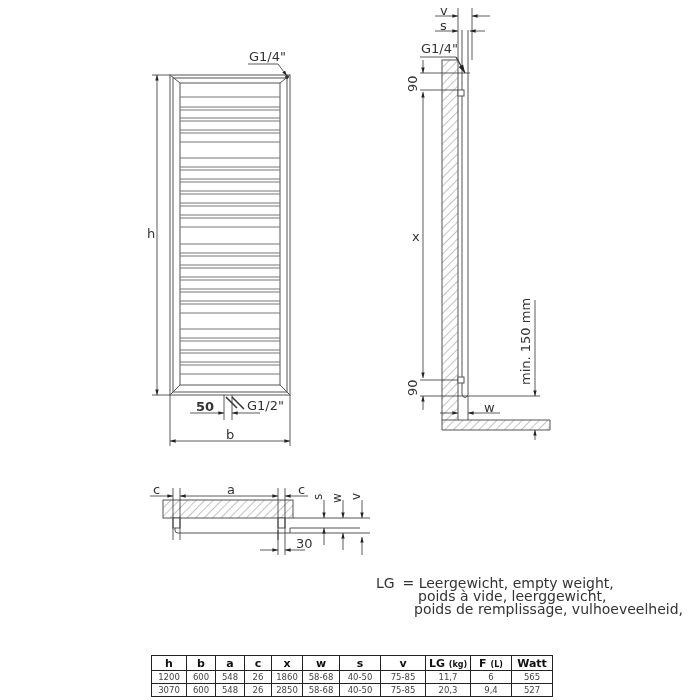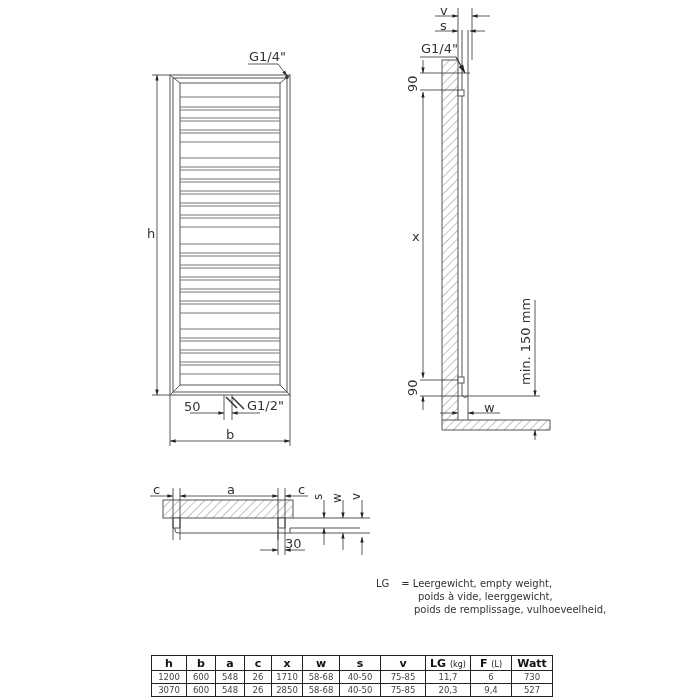--- a/index.html
+++ b/index.html
@@ -1,29 +1,29 @@
 <!DOCTYPE html>
 <html><head>
 <meta charset="utf-8">
 <style>
   html, body { margin:0; padding:0; background:#ffffff; }
   body { width:700px; height:700px; position:relative; overflow:hidden; font-family:"DejaVu Sans", sans-serif; color:#333; }
   svg.drawing { position:absolute; left:0; top:0; }
   .lbl { position:absolute; font-family:"DejaVu Sans", sans-serif; font-size:13px; color:#333; line-height:1; white-space:nowrap; }
   .lbl.sm { font-size:12px; }
   .vert { transform-origin:left top; transform:rotate(-90deg); }
-  .legend { position:absolute; left:376px; top:577px; font-size:10px; color:#333; line-height:13px; font-family:"DejaVu Sans", sans-serif; }
+  .legend { position:absolute; left:376px; top:577px; font-size:14px; color:#333; line-height:13px; font-family:"DejaVu Sans", sans-serif; }
   .legend .row { white-space:nowrap; }
   .legend .key { display:inline-block; width:22px; text-align:left; }
   .legend .indent { padding-left:42px; }
   .legend .indent2 { padding-left:38px; }
   table.spec { position:absolute; left:151px; top:655px; border-collapse:collapse; font-family:"DejaVu Sans", sans-serif; }
   table.spec th, table.spec td { border:1px solid #222; padding:0 2px; text-align:center; color:#444; }
   table.spec th { font-size:11px; font-weight:bold; color:#111; height:14px; }
-  table.spec th small { font-weight:normal; font-size:8px; }
+  table.spec th small { font-weight:bold; font-size:8px; }
   table.spec td { font-size:8.5px; height:12px; }
 </style>
 </head>
 <body>
 
 <svg class="drawing" width="700" height="700" viewBox="0 0 700 700" xmlns="http://www.w3.org/2000/svg">
   <defs>
     <pattern id="hatch" patternUnits="userSpaceOnUse" width="6" height="6" patternTransform="rotate(45)">
       <line x1="0" y1="0" x2="0" y2="6" stroke="#888" stroke-width="1"></line>
     </pattern>
@@ -190,40 +190,40 @@
     <line x1="362" y1="555" x2="362" y2="537" marker-end="url(#arr)"></line>
 
     <line x1="278" y1="530" x2="278" y2="555"></line>
     <line x1="260" y1="550" x2="278" y2="550" marker-end="url(#arr)"></line>
     <line x1="305" y1="550" x2="285" y2="550" marker-end="url(#arr)"></line>
   </g>
 </svg>
 
 <span class="lbl" style="left:147px;top:227px;">h</span>
 <span class="lbl" style="left:226px;top:428px;">b</span>
-<span class="lbl" style="left:184px;top:400px;">50</span>
+<span class="lbl" style="left:196px;top:400px;font-weight:bold;">50</span>
 <span class="lbl" style="left:247px;top:399px;">G1/2"</span>
 <span class="lbl" style="left:249px;top:50px;">G1/4"</span>
 
 <span class="lbl" style="left:440px;top:4px;">v</span>
 <span class="lbl" style="left:440px;top:19px;">s</span>
 <span class="lbl" style="left:421px;top:42px;">G1/4"</span>
 <span class="lbl vert" style="left:406px;top:92px;">90</span>
 <span class="lbl" style="left:412px;top:230px;">x</span>
 <span class="lbl vert" style="left:406px;top:396px;">90</span>
 <span class="lbl vert" style="left:519px;top:385px;">min. 150 mm</span>
 <span class="lbl" style="left:484px;top:401px;">w</span>
 
 <span class="lbl" style="left:153px;top:483px;">c</span>
 <span class="lbl" style="left:227px;top:483px;">a</span>
 <span class="lbl" style="left:298px;top:483px;">c</span>
 <span class="lbl vert sm" style="left:312px;top:500px;">s</span>
 <span class="lbl vert sm" style="left:331px;top:503px;">w</span>
 <span class="lbl vert sm" style="left:350px;top:500px;">v</span>
-<span class="lbl" style="left:285px;top:537px;">30</span>
+<span class="lbl" style="left:296px;top:537px;">30</span>
 
 <div class="legend">
   <div class="row"><span class="key">LG</span> <span>= Leergewicht, empty weight,</span></div>
   <div class="row indent">poids à vide, leerggewicht,</div>
   <div class="row indent2">poids de remplissage, vulhoeveelheid,</div>
 </div>
 
 <table class="spec">
   <thead>
     <tr>
@@ -239,27 +239,27 @@
       <th style="width:36px"><span>F</span> <small>(L)</small></th>
       <th style="width:36px"><span>Watt</span></th>
     </tr>
   </thead>
   <tbody>
     <tr>
       <td>1200</td>
       <td>600</td>
       <td>548</td>
       <td>26</td>
-      <td>1710</td>
+      <td>1860</td>
       <td>58-68</td>
       <td>40-50</td>
       <td>75-85</td>
       <td>11,7</td>
       <td>6</td>
-      <td>730</td>
+      <td>565</td>
     </tr>
     <tr>
       <td>3070</td>
       <td>600</td>
       <td>548</td>
       <td>26</td>
       <td>2850</td>
       <td>58-68</td>
       <td>40-50</td>
       <td>75-85</td>

